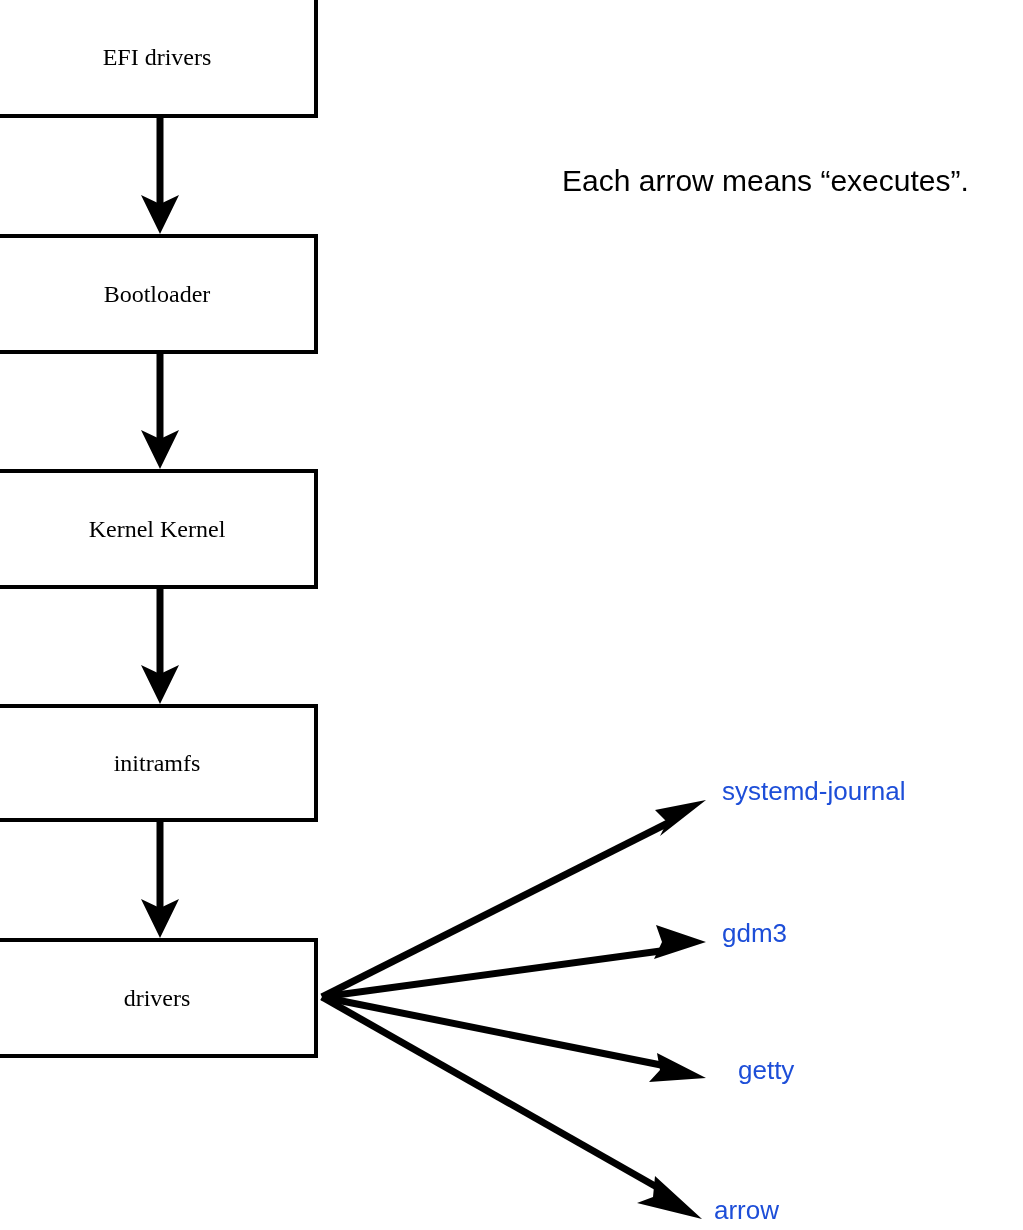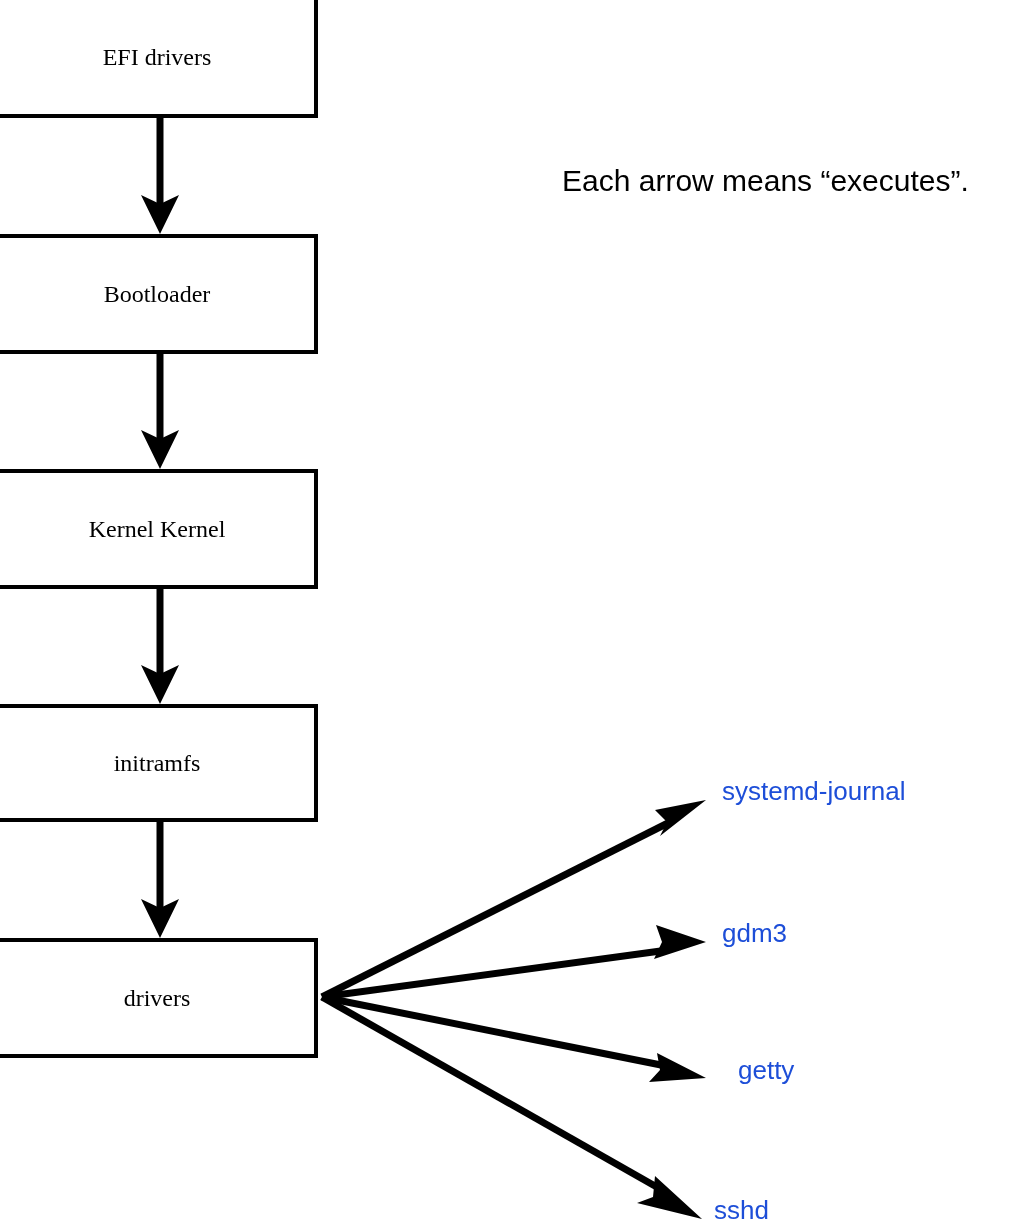--- a/index.html
+++ b/index.html
@@ -124,17 +124,17 @@
   <div class="node-box" style="left:-4px; top:938px; width:322px; height:120px;">
     <span class="node-label">drivers</span>
   </div>
 
   <div class="leaf-label" style="left:722px; top:778px;">systemd-journal</div>
 
   <div class="leaf-label" style="left:722px; top:920px;">gdm3</div>
 
   <div class="leaf-label" style="left:722px; top:1057px;margin-left:16px;">getty</div>
 
-  <div class="leaf-label" style="left:714px; top:1197px;">sshd</div>
+  <div class="leaf-label" style="left:714px; top:1197px;">arrow</div>
 
   <div class="annotation" style="left:562px; top:166px;">Each arrow means “executes”.</div>
 
 </div>
 
 </body></html>

